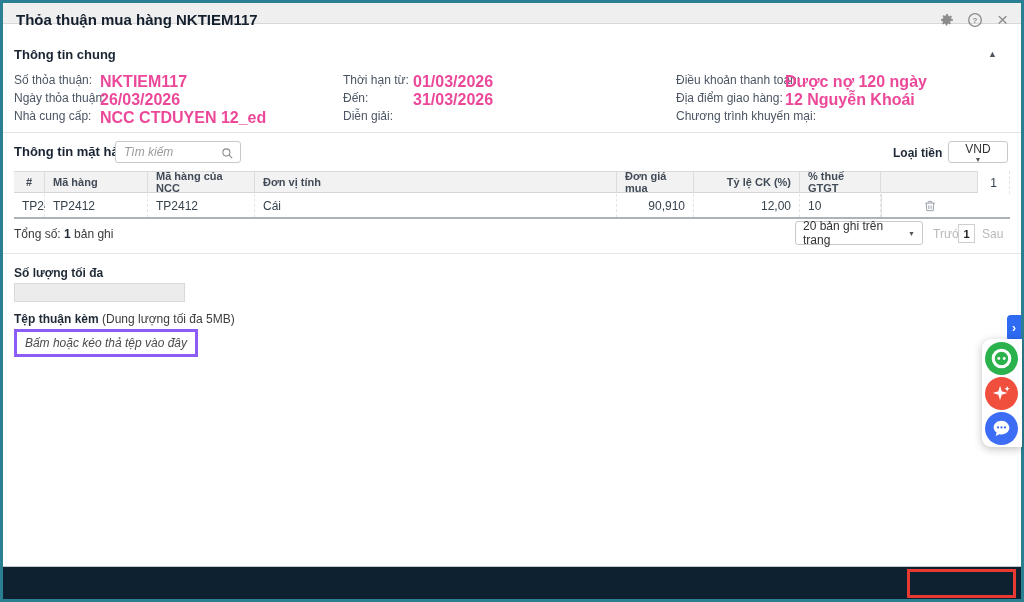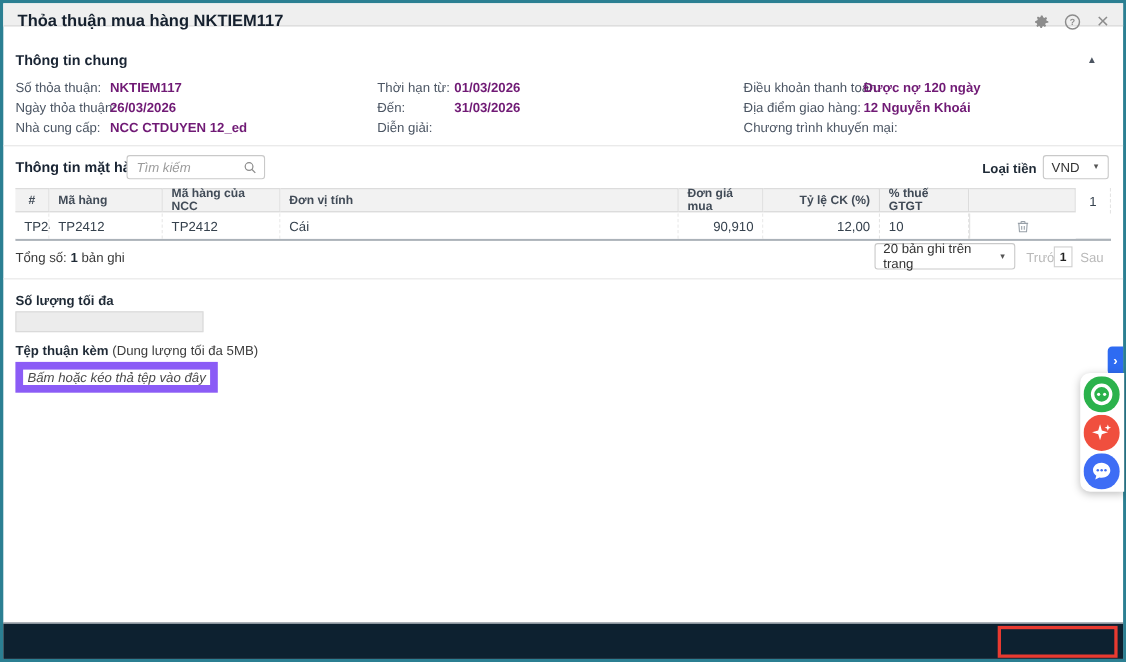--- a/index.html
+++ b/index.html
@@ -13,21 +13,21 @@
   .title { position:absolute; left:13px; top:8px; font-size:15px; font-weight:bold; color:#15202e; }
   .tb-icons { position:absolute; right:10px; top:0; height:33px; display:flex; align-items:center; gap:11px; }
   .tb-icon { width:17px; height:17px; display:flex; align-items:center; justify-content:center;
              color:#8c8c8c; cursor:pointer; }
   .close-x { font-size:19px; line-height:17px; color:#8c8c8c; }
 
   
   .sec-title { position:absolute; font-size:13px; font-weight:bold; color:#192433; }
   .collapse { position:absolute; right:24px; top:46px; font-size:9px; color:#4c5561; cursor:pointer; }
   .flabel { position:absolute; font-size:12px; color:#4b5563; }
-  .fvalue { position:absolute; font-size:12px; font-weight:bold; color:#701a75; }
+  .fvalue { position:absolute; font-size:16px; font-weight:bold; color:#ec4899; }
   .divider { position:absolute; left:0; right:0; height:1px; background:#e5e5e5; }
 
   
   .search-box { position:absolute; left:112px; top:138px; width:126px; height:22px;
                 border:1px solid #c9c9c9; border-radius:3px; background:#fff; }
   .search-box input { position:absolute; left:8px; top:1px; width:95px; height:18px; border:none;
                 outline:none; font-size:12px; font-style:italic; color:#444;
                 font-family:"Liberation Sans", sans-serif; }
   .search-box input::placeholder { color:#9b9b9b; font-style:italic; }
   .search-glyph { position:absolute; right:6px; top:4px; }
@@ -60,21 +60,21 @@
             font-size:11px; font-weight:bold; color:#222; display:flex; align-items:center;
             justify-content:center; background:#fff; }
 
   
   .bold-label { position:absolute; font-size:12px; font-weight:bold; color:#1f2a36; }
   .hint { font-weight:normal; color:#3c3c3c; }
   .qty-input { position:absolute; left:11px; top:280px; width:171px; height:19px; background:#ececec;
                border:1px solid #d9d9d9; font-size:12px; padding:0 6px;
                font-family:"Liberation Sans", sans-serif; }
   .dropzone { position:absolute; left:11px; top:326px; width:184px; height:28px;
-              border:7px solid #8b5cf6; display:flex; align-items:center; justify-content:center;
+              border:3px solid #8b5cf6; display:flex; align-items:center; justify-content:center;
               font-size:12px; font-style:italic; color:#4a4a4a; background:#fff; cursor:pointer; }
   .attach-row { position:absolute; left:11px; top:361px; display:flex; align-items:center; gap:5px;
                 font-size:12px; }
   .attach-link { color:#2e7fc1; cursor:pointer; }
   .attach-size { color:#4a4a4a; }
 
   
   .side-tab { position:absolute; right:0; top:312px; width:14px; height:26px; background:#2e6bf2;
               border-radius:4px 0 0 4px; color:#fff; font-size:12px; font-weight:bold;
               display:flex; align-items:center; justify-content:center; cursor:pointer; z-index:30; }
@@ -141,21 +141,21 @@
   <div class="search-box">
     <input type="text" placeholder="Tìm kiếm" style="">
     <span class="search-glyph">
       <svg viewBox="0 0 24 24" width="13" height="13">
           <circle cx="10" cy="10" r="6.5" stroke="#8a8a8a" stroke-width="2" fill="none"></circle>
           <line x1="15" y1="15" x2="20.5" y2="20.5" stroke="#8a8a8a" stroke-width="2"></line>
         </svg>
     </span>
   </div>
   <span class="cur-label">Loại tiền</span>
-  <div class="select" style="left:945px; top:138px; width:60px; height:22px;">
+  <div class="select" style="left:945px; top:138px; width:60px; height:22px;flex-direction:column;">
     <span>VND</span>
     <span class="caret">▼</span>
   </div>
 
   <div class="table">
     <div class="th c-center">#</div>
     <div class="th">Mã hàng</div>
     <div class="th">Mã hàng của NCC</div>
     <div class="th">Đơn vị tính</div>
     <div class="th c-right">Đơn giá mua</div>

